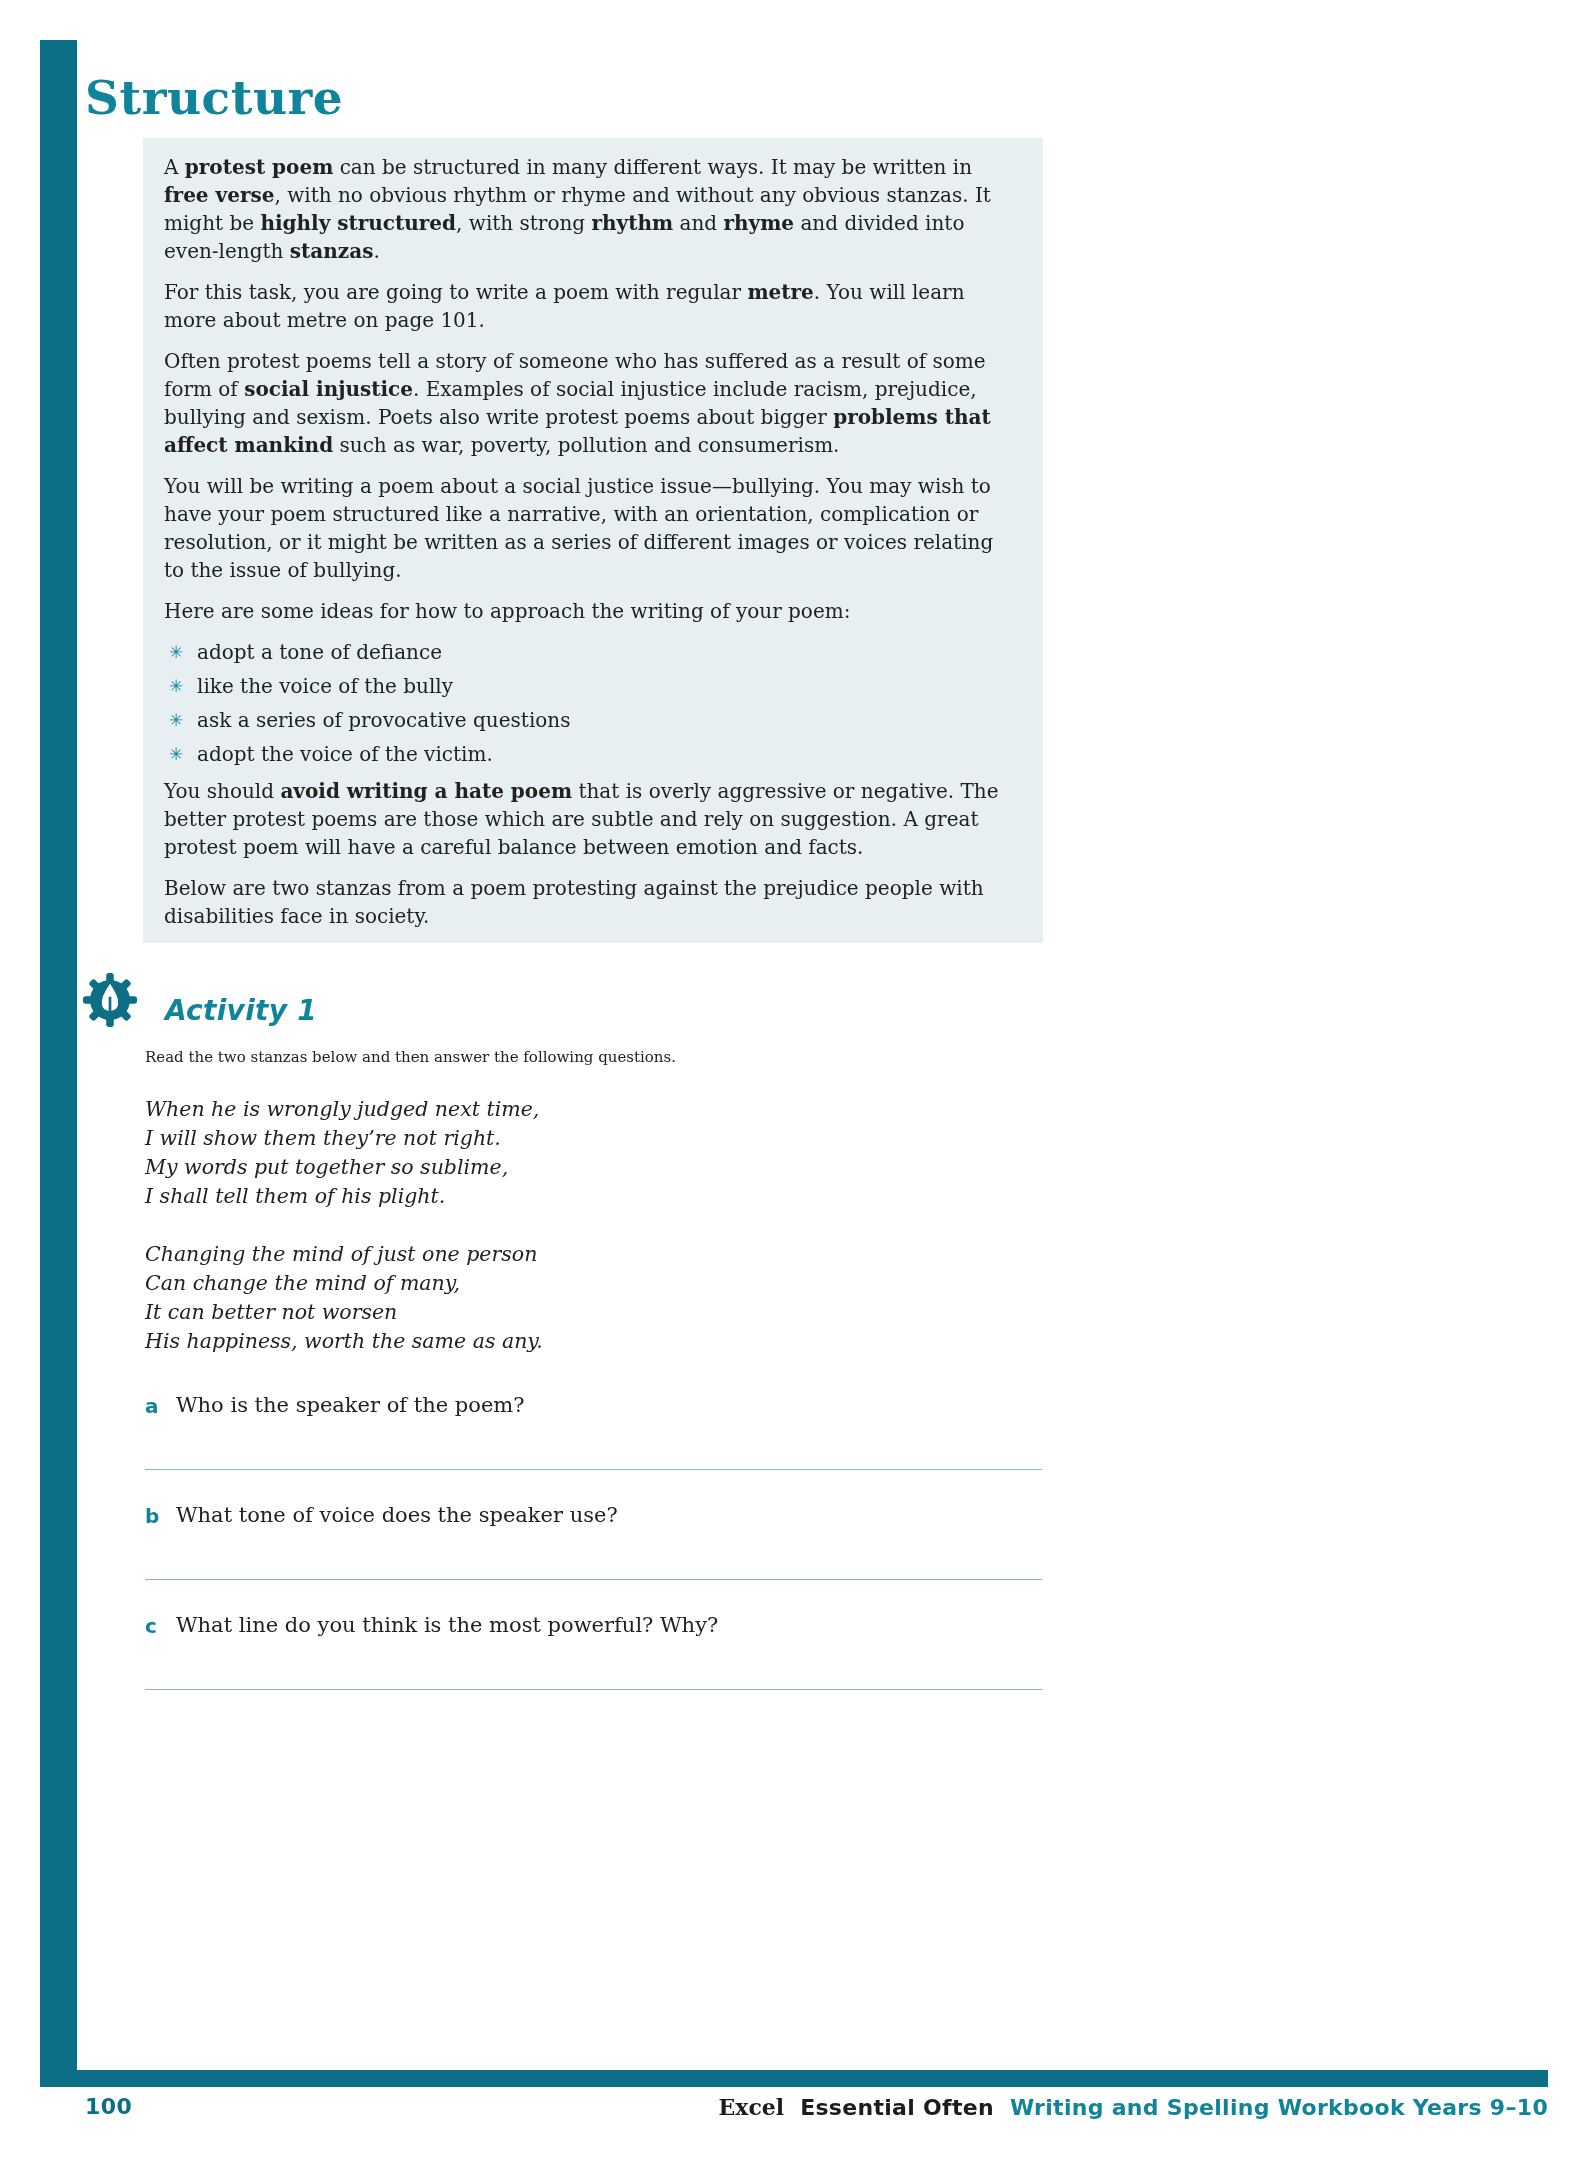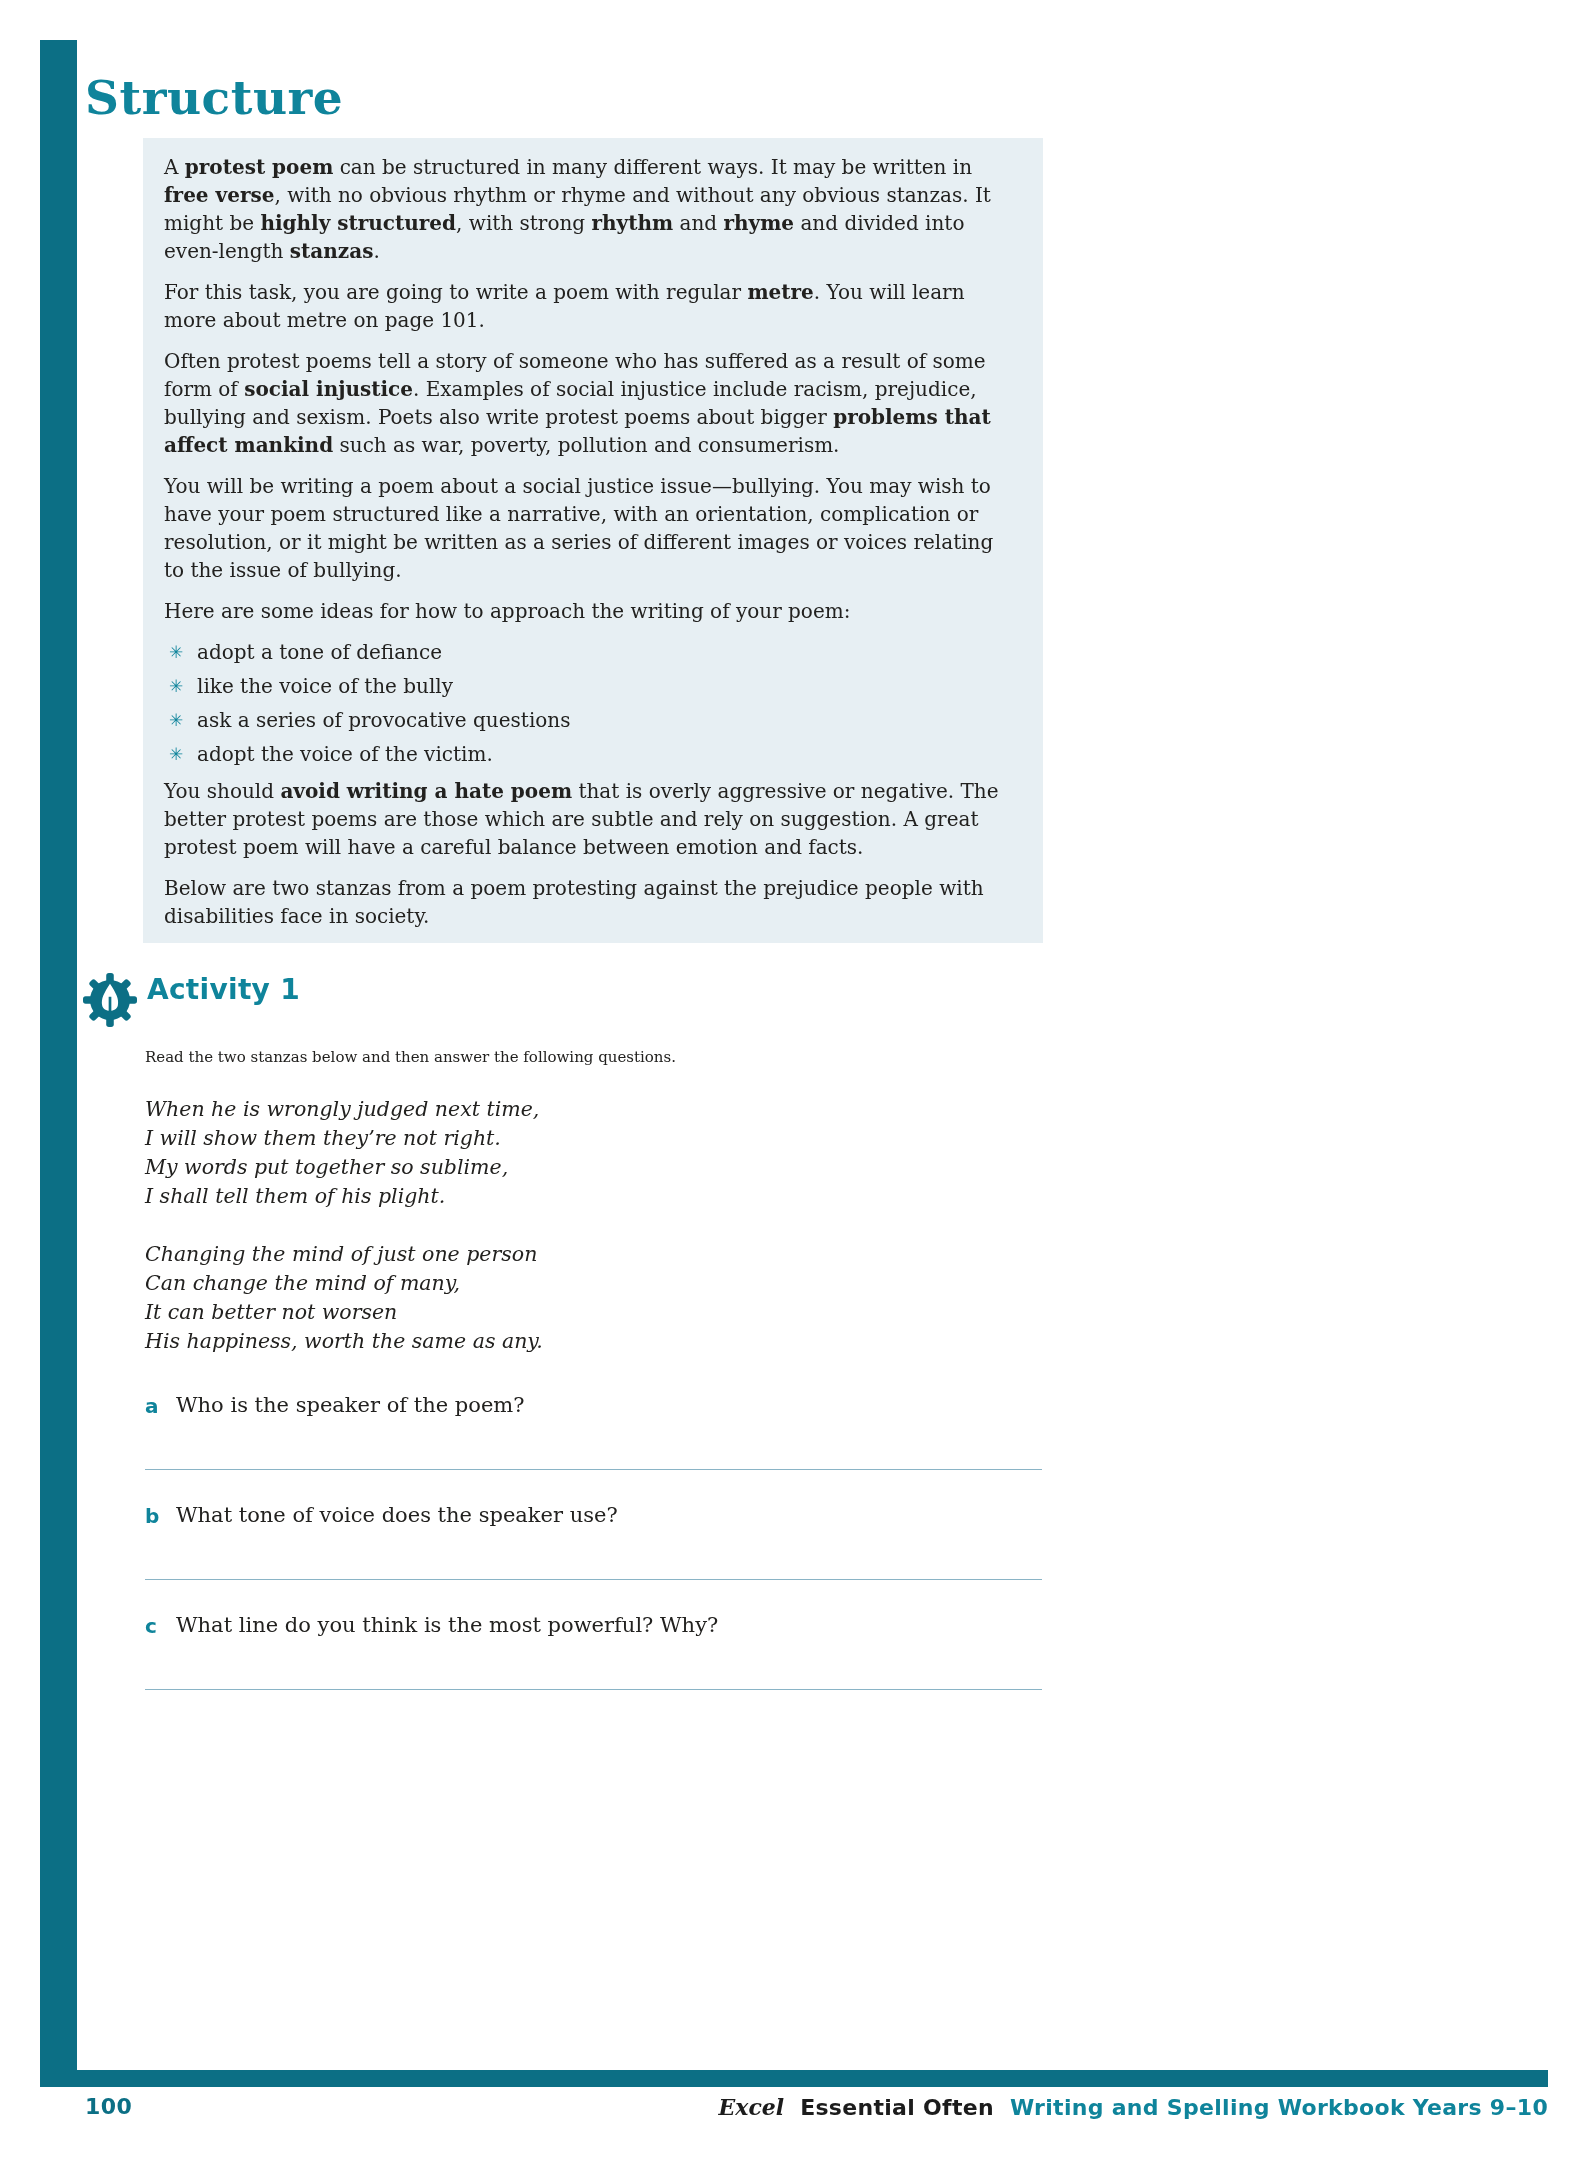--- a/index.html
+++ b/index.html
@@ -50,21 +50,21 @@
   .bullet-glyph{
     flex:none;width:28px;
     font-family:"DejaVu Sans", sans-serif;
     font-size:17px;line-height:28px;
     color:var(--teal);
   }
   .bullet-text{line-height:28px;}
   strong{font-weight:bold;}
   .activity-header{
     margin:30px 0 0 83px;
-    display:flex;align-items:flex-start;gap:10px;
+    display:flex;align-items:flex-end;gap:28px;font-style:italic;
   }
   .gear-icon{width:54px;height:54px;flex:none;}
   .activity-heading{
     font-family:"DejaVu Sans", sans-serif;
     font-weight:bold;
     font-size:28px;
     color:var(--teal);
     letter-spacing:.3px;
   }
   .activity-instruction{
@@ -98,21 +98,21 @@
     font-weight:bold;font-size:22px;
     color:var(--teal-dark);
     letter-spacing:.5px;
   }
   .footer-text{
     position:absolute;right:40px;top:2094px;
     white-space:nowrap;font-size:22px;
   }
   .footer-text .brand{
     font-family:"DejaVu Serif", serif;
-    font-style:italic;font-weight:bold;
+    font-weight:bold;
     color:#1c1c1c;
   }
   .footer-text .series{
     font-family:"DejaVu Sans", sans-serif;
     font-weight:bold;color:#1c1c1c;
     margin-left:9px;letter-spacing:.3px;
   }
   .footer-text .series-title{
     font-family:"DejaVu Sans", sans-serif;
     font-weight:bold;color:var(--teal);

